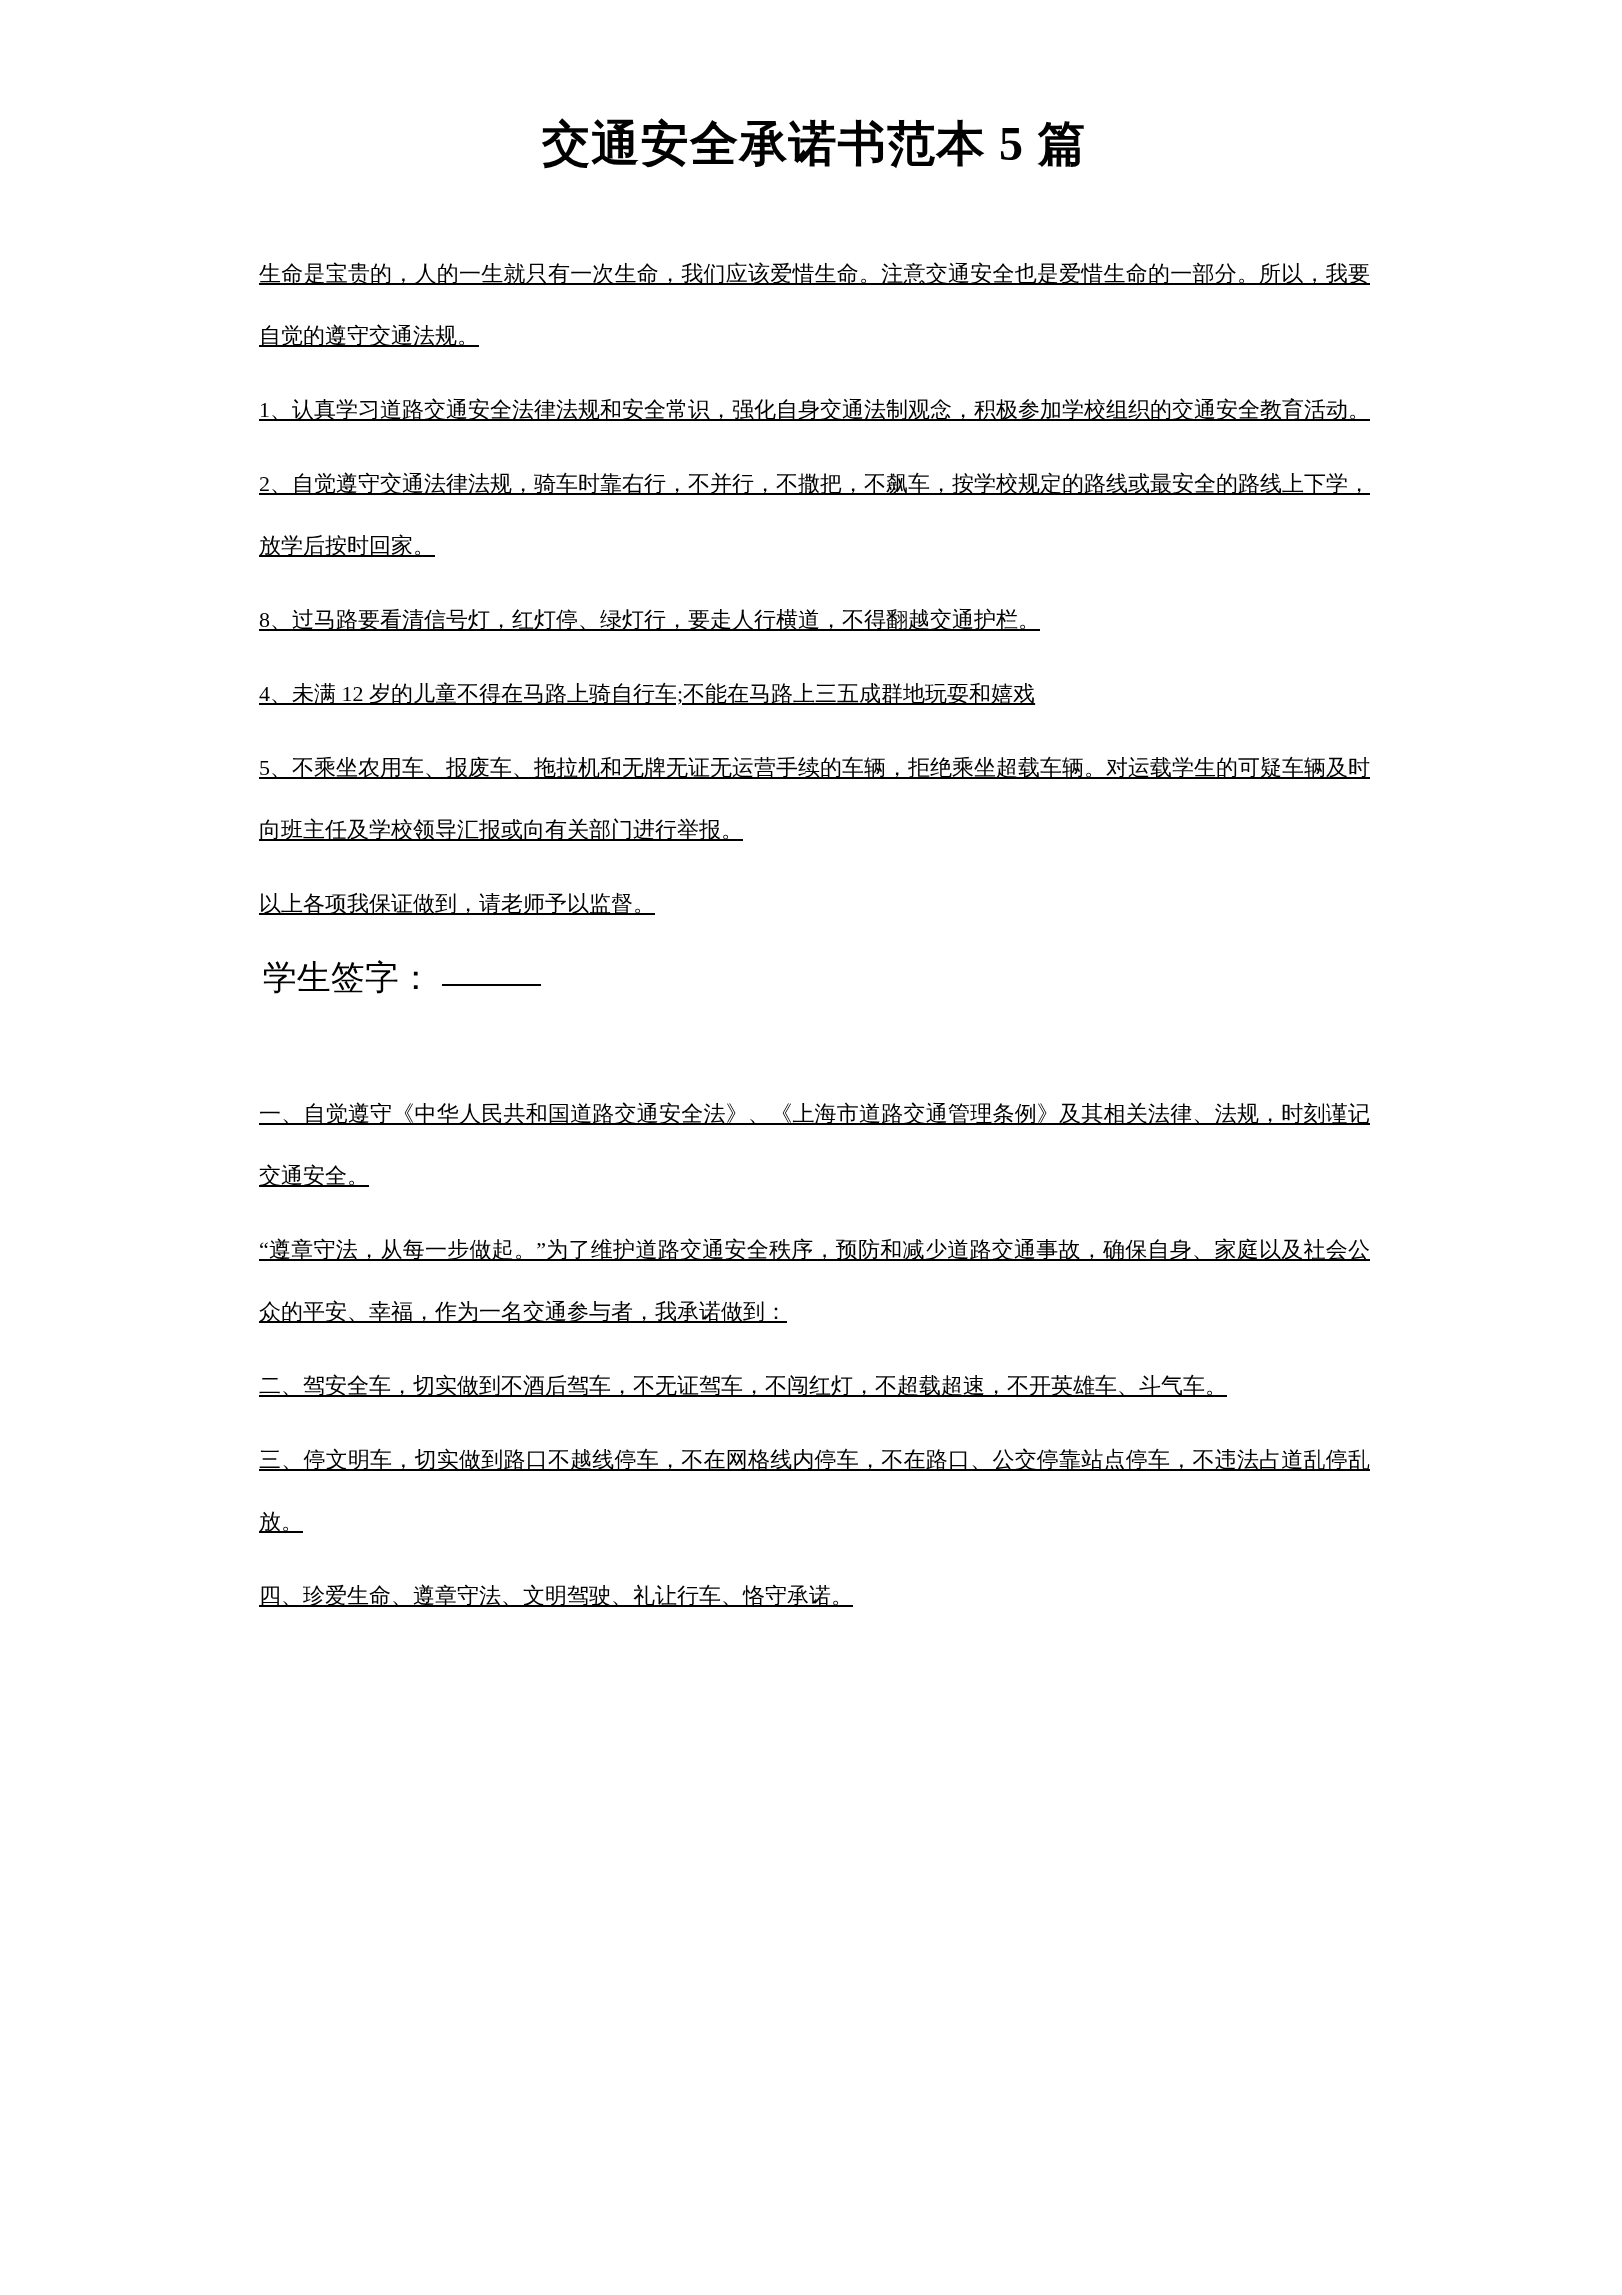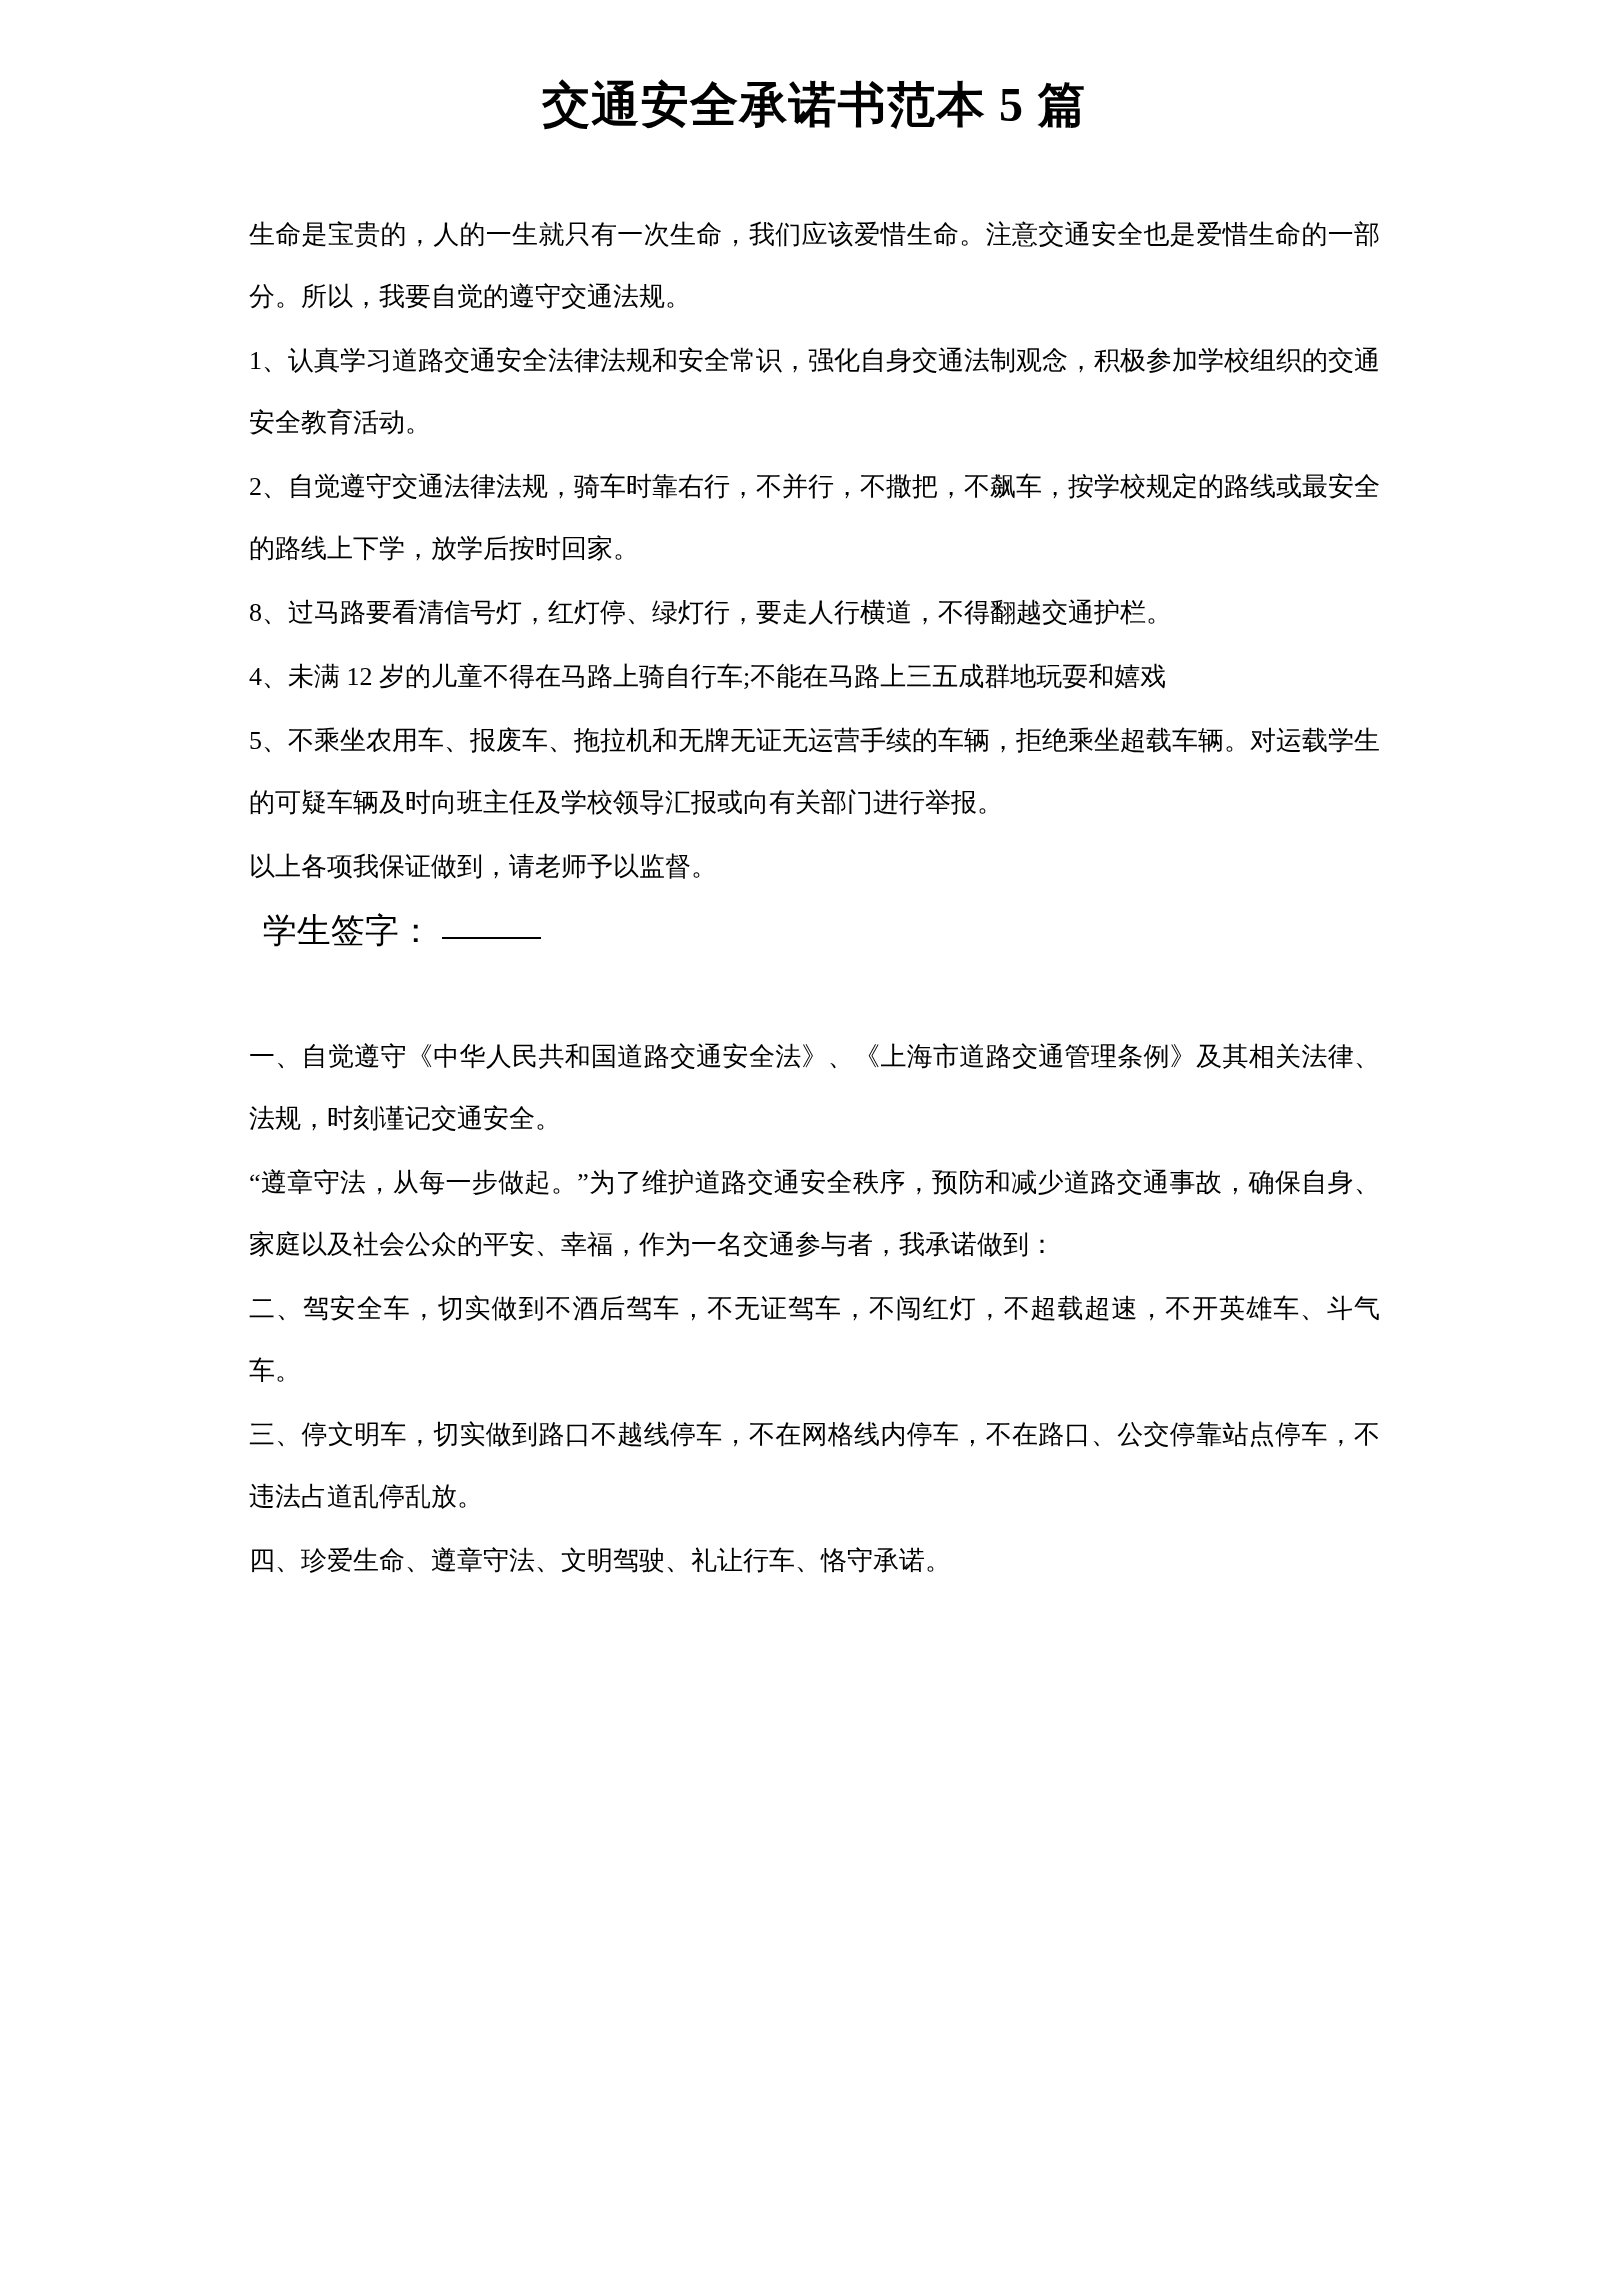--- a/index.html
+++ b/index.html
@@ -26,32 +26,33 @@
     left: 247px;
     top: 0;
     width: 1135px;
   }
   .doc-title {
     font-size: 48px;
     font-weight: bold;
     text-align: center;
     letter-spacing: 1.3px;
     margin: 0;
-    padding-top: 75px;
+    padding-top: 114px;
     line-height: 1.25;
     white-space: pre;
   }
   .para {
-    font-size: 26px;
+    font-size: 22px;
     line-height: 62px;
-    margin: 2px;
+    margin: 12px;
     text-align: justify;
     text-justify: inter-ideograph;
     letter-spacing: 0px;
     word-break: break-all;
+    text-decoration: underline;
   }
   .first-para {
     margin-top: 69px;
   }
   .spacer-line {
     height: 62px;
   }
   .sig-line {
     font-size: 34px;
     line-height: 62px;

